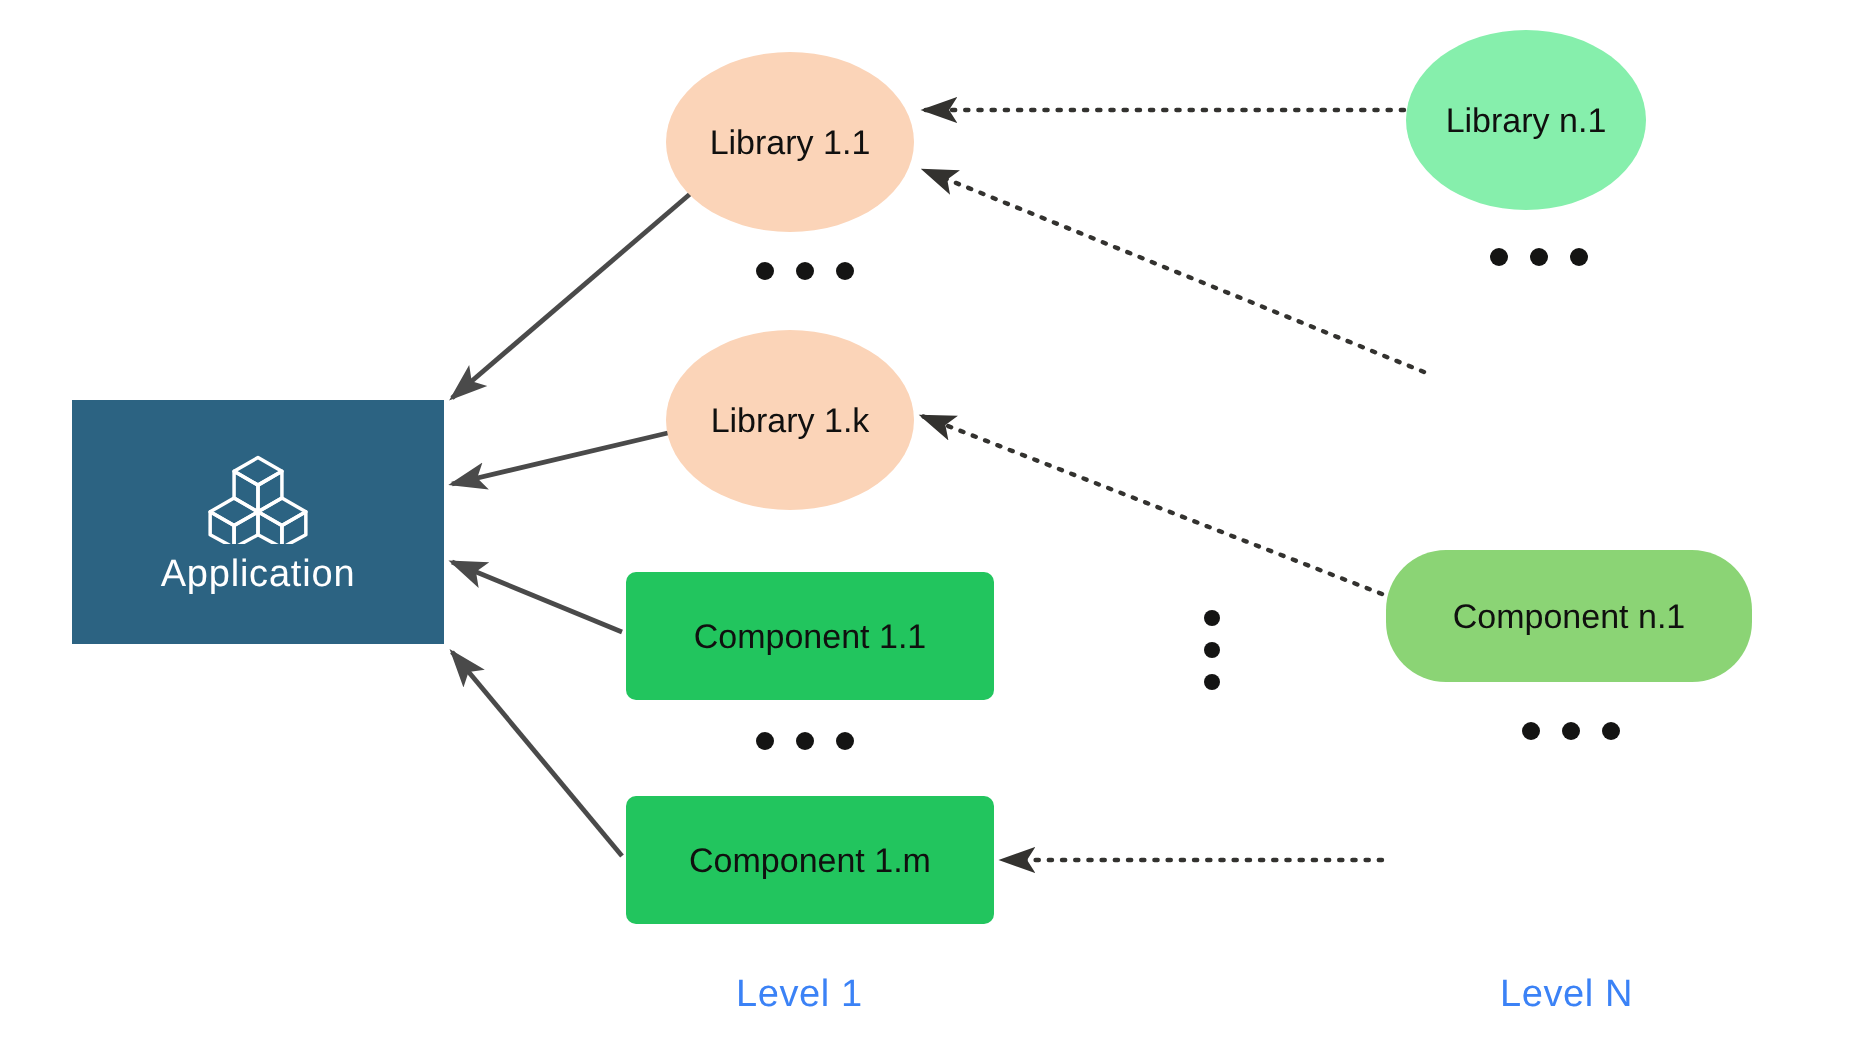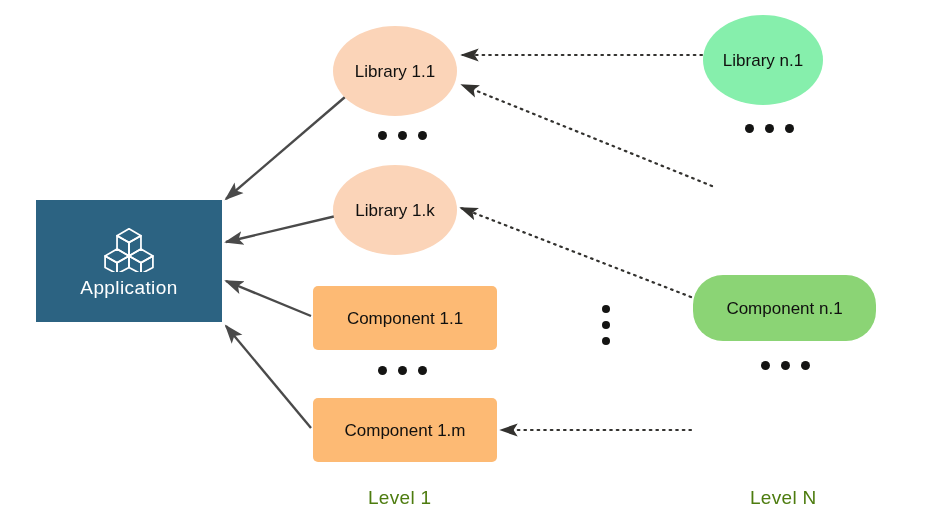--- a/index.html
+++ b/index.html
@@ -37,42 +37,42 @@
   .lib-l{width:124px;height:90px;background:#fbd4b8;}
   .lib-r{width:120px;height:90px;background:#86efac;}
 
   .lib11{left:333px;top:26px;}
   .lib1k{left:333px;top:165px;}
   .libn1{left:703px;top:15px;}
   .libnj{left:703px;top:157px;}
 
   
   .rect{border-radius:5px;}
-  .comp-l{width:184px;height:64px;background:#fdba74;}
+  .comp-l{width:184px;height:64px;background:#22c55e;}
   .comp-r{width:183px;height:66px;background:#8bd475;}
 
   .comp11{left:313px;top:286px;}
   .comp1m{left:313px;top:398px;}
   .compn1{left:693px;top:275px;border-radius:30px;}
   .compnp{left:693px;top:398px;}
 
   
   .dots{position:absolute;display:flex;gap:11px;align-items:center;}
   .dots i{width:9px;height:9px;border-radius:50%;background:#141413;display:block;}
   .dots.vert{flex-direction:column;gap:8px;}
   .dots.vert i{width:8px;height:8px;}
 
   .dots-lib1{left:378px;top:131px;}
   .dots-libn{left:745px;top:124px;}
   .dots-comp1{left:378px;top:366px;}
   .dots-compn{left:761px;top:361px;}
   .dots-mid{left:602px;top:305px;}
 
   
-  .level{position:absolute;color:#4d7c0f;font-size:19px;letter-spacing:.3px;}
+  .level{position:absolute;color:#3b82f6;font-size:19px;letter-spacing:.3px;}
   .level-1{left:368px;top:487px;}
   .level-n{left:750px;top:487px;}
 </style>
 </head>
 <body>
 
 <div id="stage">
 
   <svg id="wires" viewBox="0 0 936 527">
     <defs>

